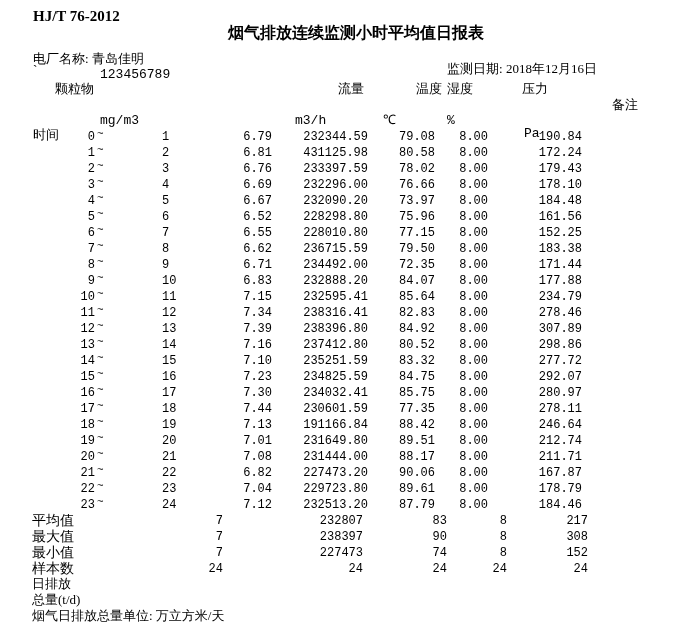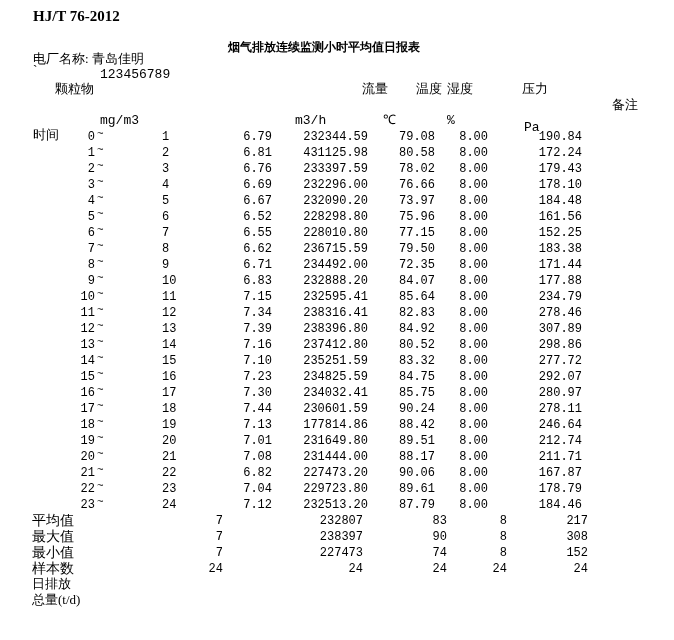--- a/index.html
+++ b/index.html
@@ -10,40 +10,40 @@
     height: 640px;
     background: #ffffff;
     color: #000000;
     overflow: hidden;
   }
   .abs { position: absolute; white-space: nowrap; }
   .cjk { font-family: "Liberation Serif", serif; font-size: 13px; line-height: 14px; }
   .num { font-family: "Liberation Mono", monospace; font-size: 13px; line-height: 14px; }
 
   #standard { left: 33px; top: 8px; font-family: "Liberation Serif", serif; font-size: 15px; font-weight: bold; }
-  #title    { left: 228px; top: 26px; font-size: 12px; font-weight: bold; letter-spacing: 0px; margin-top: 14px; }
+  #title    { left: 228px; top: 26px; font-size: 16px; font-weight: bold; letter-spacing: 0px; }
 
   #plant-line { left: 33px; top: 52px; }
   #stray-mark { left: 33px; top: 63px; }
   #plant-code { left: 100px; top: 68px; }
   #date-line  { left: 447px; top: 62px; }
 
   #h-part { left: 55px;  top: 82px; }
-  #h-flow { left: 338px; top: 82px; margin-left: 24px; }
+  #h-flow { left: 338px; top: 82px; }
   #h-temp { left: 416px; top: 82px; }
   #h-hum  { left: 447px; top: 82px; }
   #h-press{ left: 522px; top: 82px; }
   #h-time { left: 33px;  top: 98px; margin-top: 30px; }
   #h-rem  { left: 612px; top: 98px; }
 
   #u-part { left: 100px; top: 114px; }
   #u-flow { left: 295px; top: 114px; }
   #u-temp { left: 383px; top: 114px; }
   #u-hum  { left: 447px; top: 114px; }
-  #u-press{ left: 524px; top: 121px; }
+  #u-press{ left: 524px; top: 127px; }
 
   .hour-row, .sum-row {
     position: absolute; left: 0; width: 674px; height: 16px;
     font-family: "Liberation Mono", monospace; font-size: 12px; line-height: 16px;
   }
   .cell { position: absolute; top: 0; white-space: nowrap; }
 
   
   .c-start { right: 579px; }
   .c-tilde { left: 97px; top: -3px; font-size: 11px; }
@@ -73,20 +73,23 @@
 
   <div id="standard" class="abs">HJ/T 76-2012</div>
   <div id="title" class="abs cjk">烟气排放连续监测小时平均值日报表</div>
 
   <div id="plant-line" class="abs cjk">
     <span>电厂名称: </span><span>青岛佳明</span>
   </div>
   <div id="stray-mark" class="abs cjk">`</div>
   <div id="plant-code" class="abs num">123456789</div>
 
+  <div id="date-line" class="abs cjk">
+    <span>监测日期: </span><span>2018年12月16日</span>
+  </div>
 
   <div id="h-part" class="abs cjk">颗粒物</div>
   <div id="h-flow" class="abs cjk">流量</div>
   <div id="h-temp" class="abs cjk">温度</div>
   <div id="h-hum" class="abs cjk">湿度</div>
   <div id="h-press" class="abs cjk">压力</div>
   <div id="h-time" class="abs cjk">时间</div>
   <div id="h-rem" class="abs cjk">备注</div>
 
   <div id="u-part" class="abs num">mg/m3</div>
@@ -265,30 +268,30 @@
         <span class="cell c-temp">85.75</span>
         <span class="cell c-hum">8.00</span>
         <span class="cell c-press">280.97</span>
       </div>
       <div class="hour-row" style="top: 401px;">
         <span class="cell c-start">17</span>
         <span class="cell c-tilde">~</span>
         <span class="cell c-end">18</span>
         <span class="cell c-part">7.44</span>
         <span class="cell c-flow">230601.59</span>
-        <span class="cell c-temp">90.24</span>
+        <span class="cell c-temp">77.35</span>
         <span class="cell c-hum">8.00</span>
         <span class="cell c-press">278.11</span>
       </div>
       <div class="hour-row" style="top: 417px;">
         <span class="cell c-start">18</span>
         <span class="cell c-tilde">~</span>
         <span class="cell c-end">19</span>
         <span class="cell c-part">7.13</span>
-        <span class="cell c-flow">177814.86</span>
+        <span class="cell c-flow">191166.84</span>
         <span class="cell c-temp">88.42</span>
         <span class="cell c-hum">8.00</span>
         <span class="cell c-press">246.64</span>
       </div>
       <div class="hour-row" style="top: 433px;">
         <span class="cell c-start">19</span>
         <span class="cell c-tilde">~</span>
         <span class="cell c-end">20</span>
         <span class="cell c-part">7.01</span>
         <span class="cell c-flow">231649.80</span>
@@ -367,14 +370,15 @@
         <span class="cell s-part">24</span>
         <span class="cell s-flow">24</span>
         <span class="cell s-temp">24</span>
         <span class="cell s-hum">24</span>
         <span class="cell s-press">24</span>
       </div>
     </div>
 
   <div id="daily1" class="abs cjk">日排放</div>
   <div id="daily2" class="abs cjk">总量(t/d)</div>
+  <div id="footer-note" class="abs cjk">烟气日排放总量单位: 万立方米/天</div>
 
 </div>
 
 </body></html>

